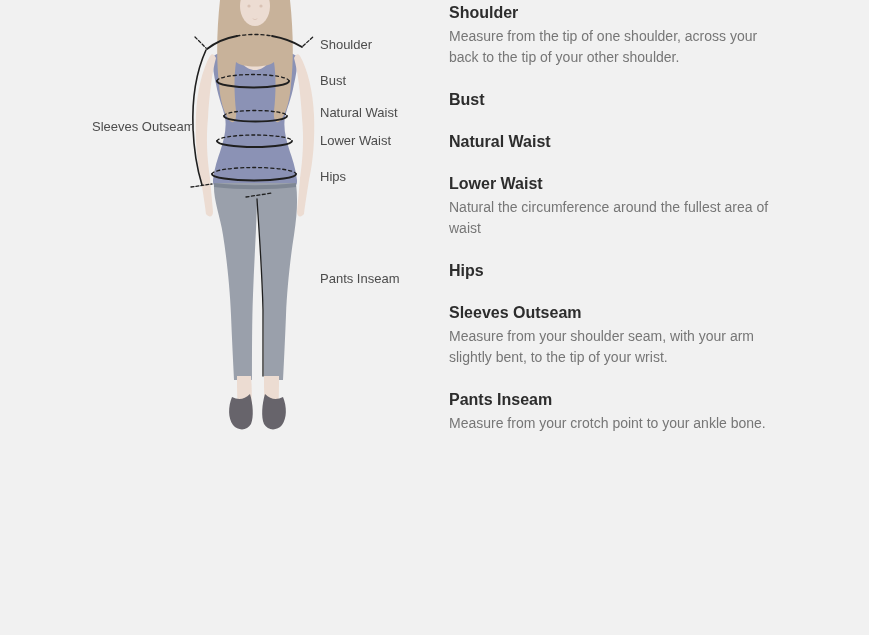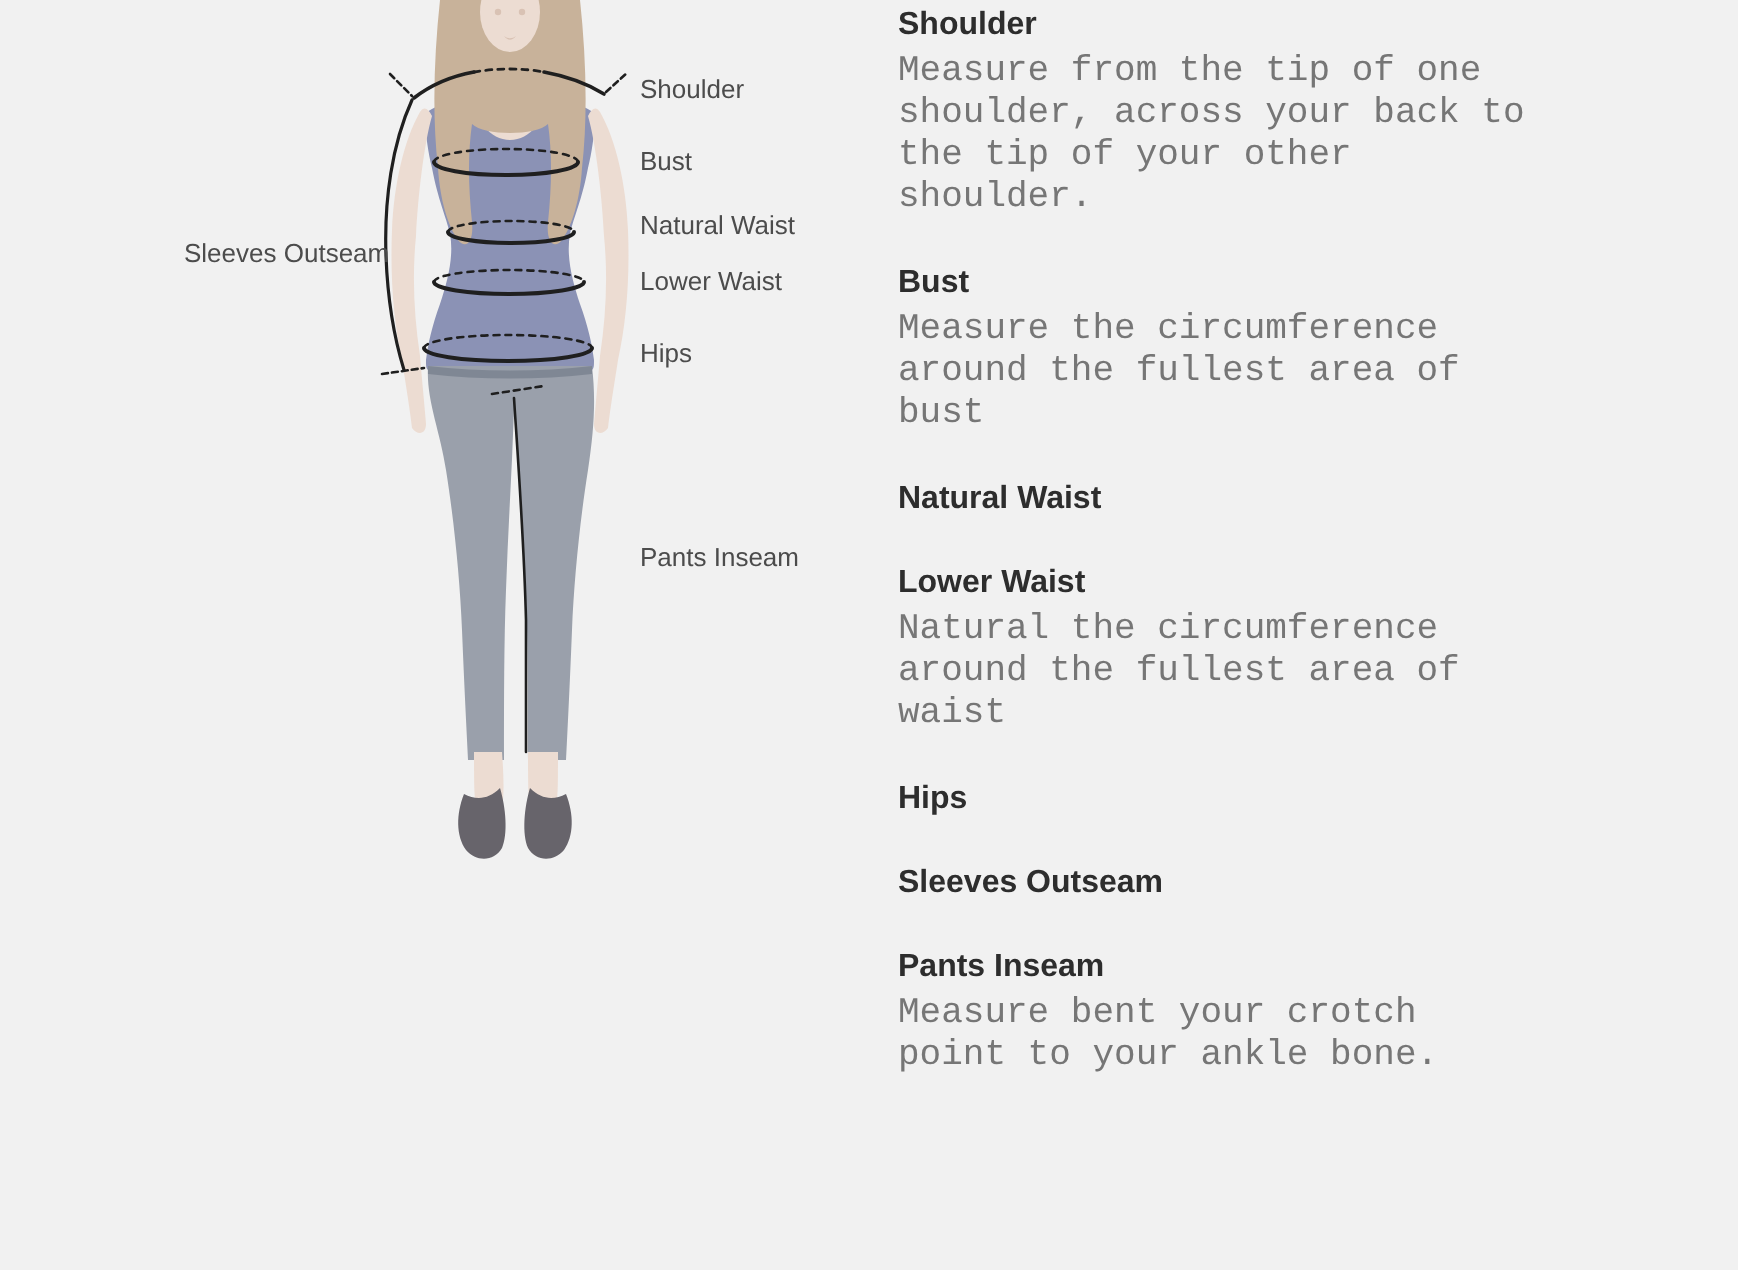--- a/index.html
+++ b/index.html
@@ -39,24 +39,23 @@
   .def { margin: 0 0 22px 0; }
   .def h3 {
     margin: 0;
     font-size: 16px;
     line-height: 20px;
     font-weight: 700;
     color: #2d2d2d;
   }
   .def p {
     margin: 3px 0 0 0;
-    font-size: 18px;
+    font-size: 14px;
     line-height: 21px;
     color: #767676;
-    font-family: Liberation Mono, monospace;
   }
 </style>
 </head>
 <body>
 
 <div class="page">
 
   <div class="diagram">
 
     <svg width="440" height="635" viewBox="0 0 440 635">
@@ -159,39 +158,39 @@
 
   <div class="defs">
 
     <section class="def">
       <h3>Shoulder</h3>
       <p>Measure from the tip of one shoulder, across your back to the tip of your other shoulder.</p>
     </section>
 
     <section class="def">
       <h3>Bust</h3>
-      <p>Measure the circumference around the fullest area of bust</p>
     </section>
 
     <section class="def">
       <h3>Natural Waist</h3>
     </section>
 
     <section class="def">
       <h3>Lower Waist</h3>
       <p>Natural the circumference around the fullest area of waist</p>
     </section>
 
     <section class="def">
       <h3>Hips</h3>
     </section>
 
     <section class="def">
       <h3>Sleeves Outseam</h3>
+      <p>Measure from your shoulder seam, with your arm slightly bent, to the tip of your wrist.</p>
     </section>
 
     <section class="def">
       <h3>Pants Inseam</h3>
-      <p>Measure bent your crotch point to your ankle bone.</p>
+      <p>Measure from your crotch point to your ankle bone.</p>
     </section>
 
   </div>
 </div>
 
 </body></html>

